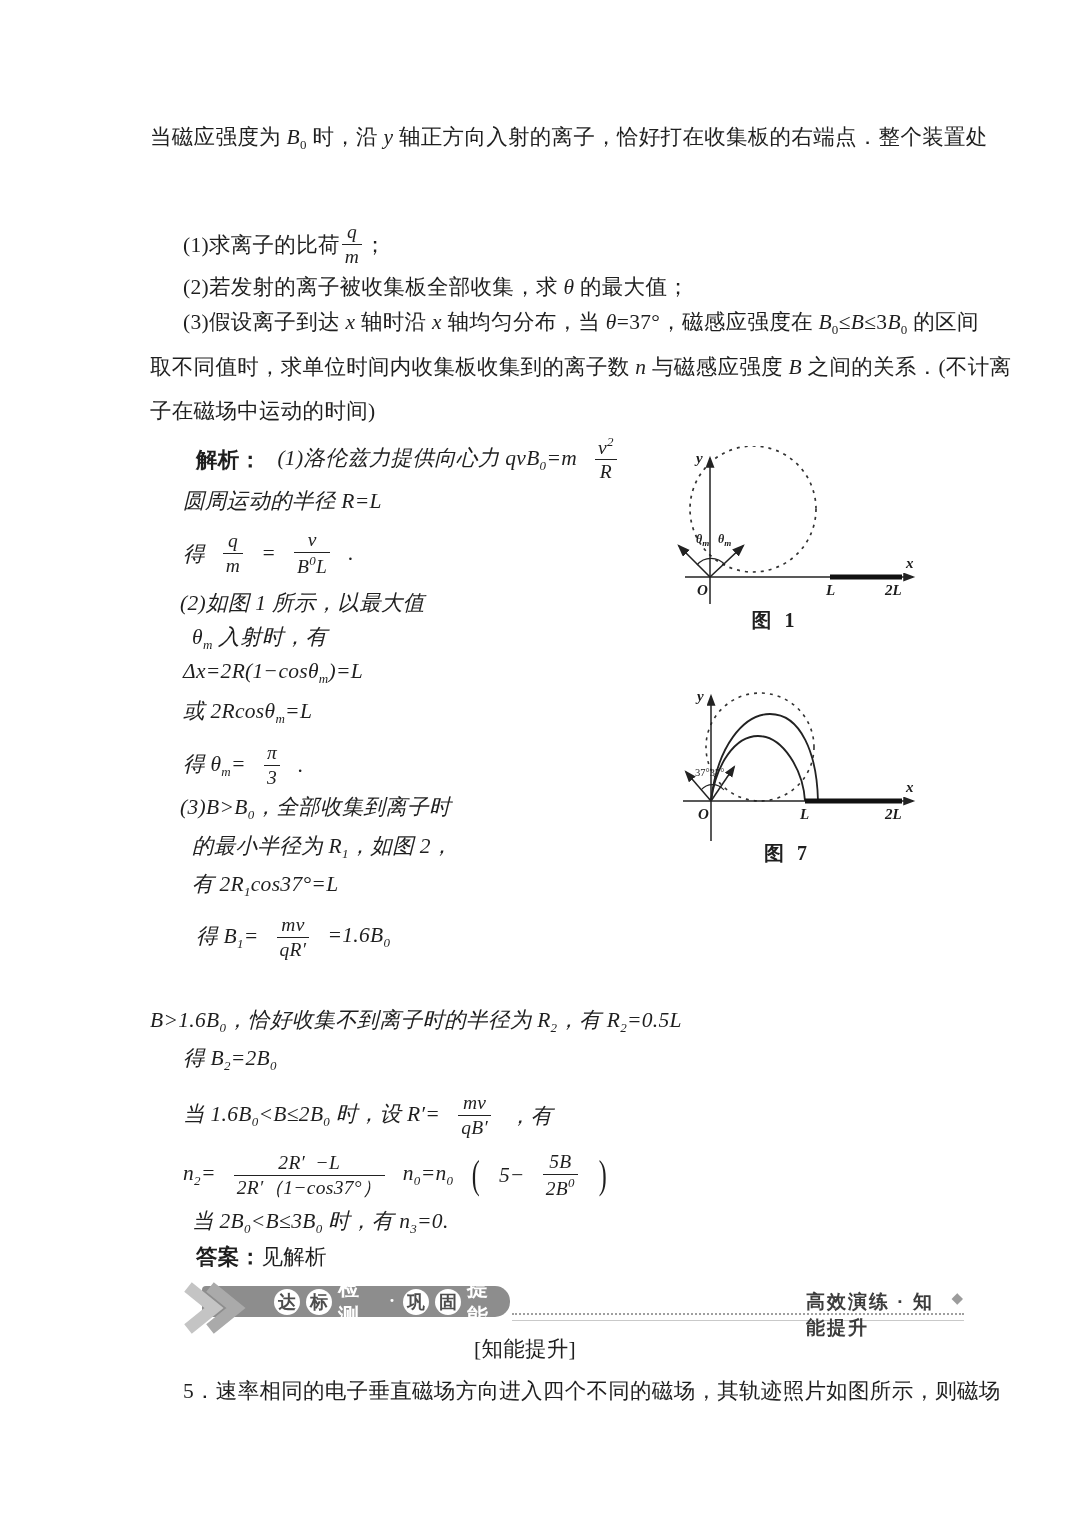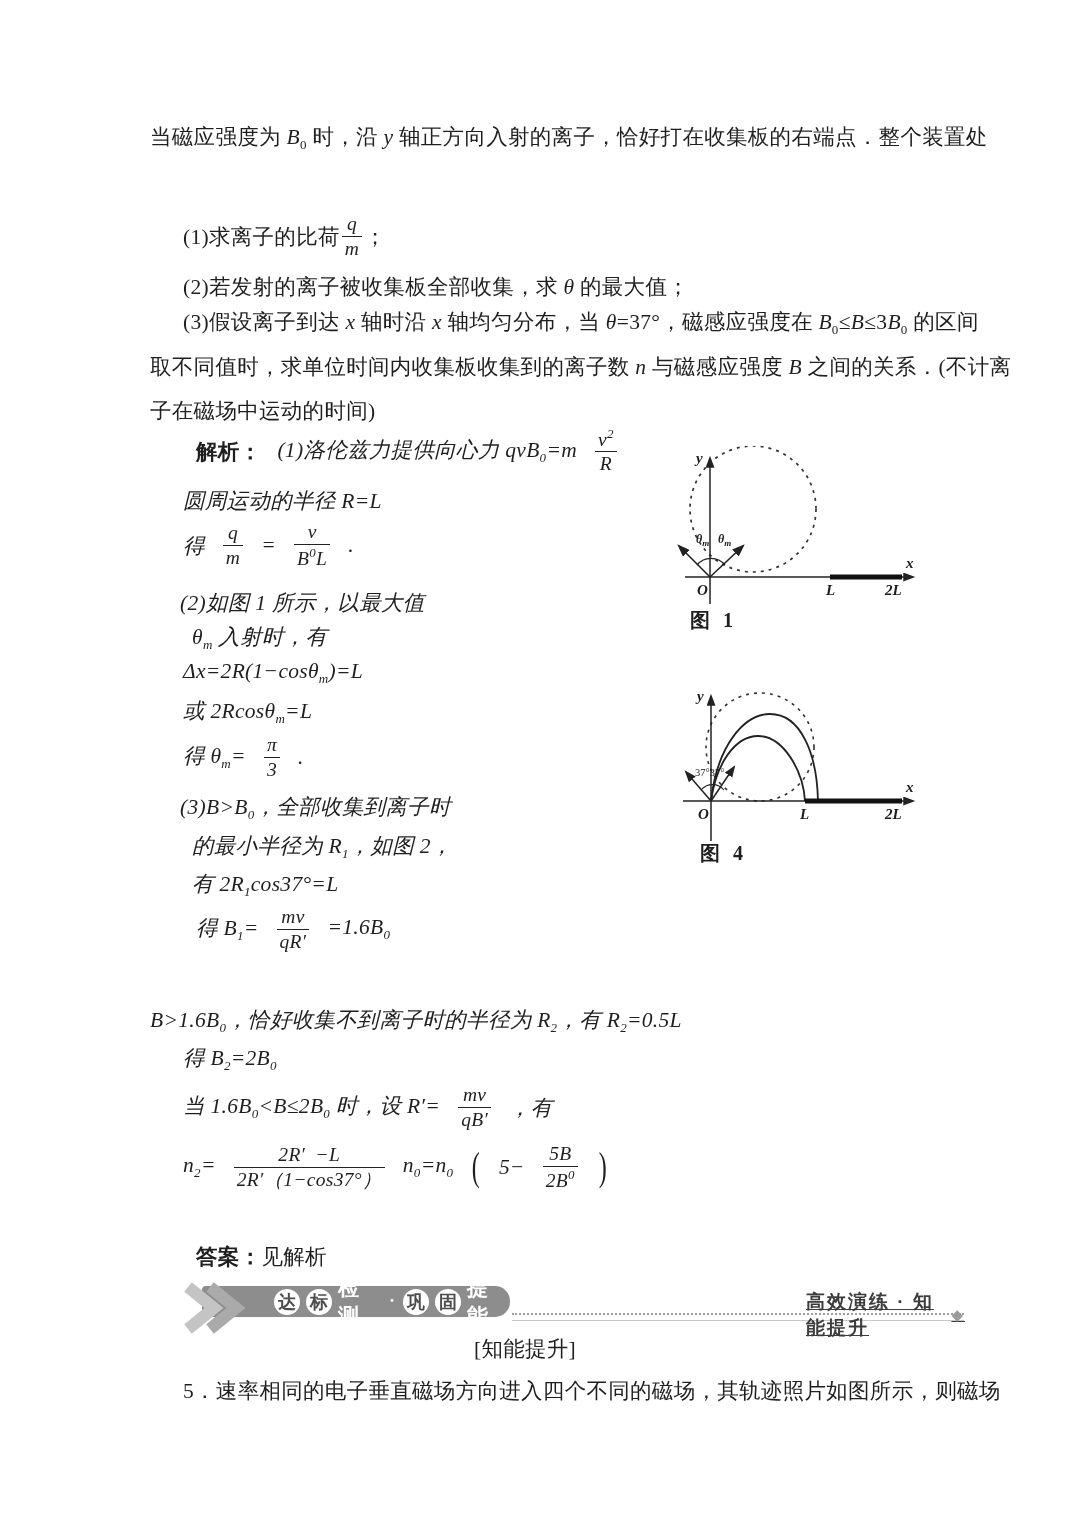--- a/index.html
+++ b/index.html
@@ -2,49 +2,49 @@
 <html><head>
 <meta charset="utf-8">
 <style>
   html,body{margin:0;padding:0;background:#e9e9e9;}
   #page{
     position:relative;width:1080px;height:1527px;background:#ffffff;
     font-family:"Liberation Serif","DejaVu Serif",serif;color:#1f1f1f;
     overflow:hidden;margin:0 auto;
   }
   .ln{position:absolute;white-space:nowrap;font-size:21.5px;letter-spacing:.3px;}
-  .row{display:flex;align-items:center;}
+  .row{display:flex;align-items:center;margin-top:8px;}
   .sol{font-style:italic;gap:16px;}
   .hei{font-family:"Liberation Sans","DejaVu Sans",sans-serif;font-weight:bold;font-style:normal;}
   i{font-family:"Liberation Serif","DejaVu Serif",serif;}
   sub{font-size:13px;}
   sup{font-size:13px;}
   
   .fr{display:inline-block;text-align:center;line-height:1.12;font-size:19.5px;margin:0 2px;vertical-align:middle;}
   .fr .n{display:block;border-bottom:1.6px solid #222;padding:0 3px 1px;}
   .fr .d{display:block;padding:1px 3px 0;}
   .bp{font-size:40px;font-weight:400;font-style:normal;line-height:1;transform:scaleX(.6);display:inline-block;}
   
   .fig{position:absolute;}
-  .figcap{position:absolute;font-weight:bold;font-size:20px;text-align:left;letter-spacing:4px;}
+  .figcap{position:absolute;font-weight:bold;font-size:20px;text-align:center;letter-spacing:4px;}
   .flab{font:italic bold 15px "Liberation Serif","DejaVu Serif",serif;fill:#1c1c1c;}
   .fplain{font:italic bold 12px "Liberation Serif","DejaVu Serif",serif;fill:#1c1c1c;}
   
   .banner{position:absolute;left:150px;top:1282px;width:815px;height:54px;}
   .bbar{position:absolute;left:52px;top:4px;width:308px;height:31px;background:#8d8d8d;
         border-radius:4px 15px 15px 4px;display:flex;align-items:center;gap:6px;padding-left:72px;box-sizing:border-box;}
   .circ{width:26px;height:26px;border-radius:50%;background:#ffffff;color:#4d4d4d;
         font:bold 18px "Liberation Sans","DejaVu Sans",sans-serif;display:inline-flex;align-items:center;justify-content:center;flex:0 0 auto;}
   .btxt{color:#ffffff;font:bold 21px "Liberation Sans","DejaVu Sans",sans-serif;letter-spacing:2px;}
   .bdot{color:#ffffff;font-weight:bold;font-size:18px;margin:0 2px;}
   .chev{position:absolute;left:28px;top:0;}
   .dotline{position:absolute;left:362px;top:31px;width:452px;border-top:2px dotted #9f9f9f;}
   .solidline{position:absolute;left:362px;top:38px;width:452px;border-top:1px solid #c9c9c9;}
   .brlabel{position:absolute;left:656px;top:7px;font:bold 19px "Liberation Sans","DejaVu Sans",sans-serif;
-           color:#3d3d3d;letter-spacing:2px;display:flex;align-items:center;text-decoration:underline;}
+           color:#3d3d3d;letter-spacing:2px;display:flex;align-items:flex-start;}
   .bdiamond{color:#9c9c9c;font-size:15px;margin-left:9px;}
 </style>
 </head>
 <body>
 
 <div id="page">
 
   <div class="ln" style="left:150px;top:122px">当磁应强度为 <i>B</i><sub>0</sub> 时，沿 <i>y</i> 轴正方向入射的离子，恰好打在收集板的右端点．整个装置处</div>
 
   <div class="ln row" style="left:183px;top:210px;height:52px">
@@ -125,20 +125,21 @@
       </span>
       <span><i>n</i><sub>0</sub>=<i>n</i><sub>0</sub></span>
       <span class="bp">(</span>
       <span>5−</span>
       <span class="fr">
         <span class="n">5<i>B</i></span>
         <span class="d">2<i>B</i><sup>0</sup></span>
       </span>
       <span class="bp">)</span>
   </div>
+  <div class="ln sol" style="left:192px;top:1206px">当 2<i>B</i><sub>0</sub>&lt;<i>B</i>≤3<i>B</i><sub>0</sub> 时，有 <i>n</i><sub>3</sub>=0.</div>
   <div class="ln" style="left:196px;top:1242px">
     <span class="hei">答案：</span><span>见解析</span>
   </div>
 
   <svg class="fig" style="left:663px;top:446px" width="270" height="160" viewBox="0 0 270 160">
     <defs>
       <marker id="ah1" markerWidth="9" markerHeight="8" refX="6.5" refY="3" orient="auto">
           <path d="M0,0L8,3L0,6z" fill="#222"></path>
         </marker>
     </defs>
@@ -174,21 +175,21 @@
     <line x1="48" y1="115" x2="71" y2="81" stroke="#222" stroke-width="1.5" marker-end="url(#ah2)"></line>
     <path d="M38,104 A15,15 0 0 1 61,104" fill="none" stroke="#222" stroke-width="1.1"></path>
     <line x1="142" y1="115" x2="239" y2="115" stroke="#111" stroke-width="5"></line>
     <text class="flab" x="34" y="15">y</text>
     <text class="flab" x="243" y="106">x</text>
     <text class="flab" x="35" y="133">O</text>
     <text class="flab" x="137" y="133">L</text>
     <text class="flab" x="222" y="133">2L</text>
     <text x="32" y="90" style="font:10.5px 'Liberation Serif',serif;fill:#1c1c1c">37°37°</text>
   </svg>
-  <div class="figcap" style="left:700px;top:840px;width:175px">图 4</div>
+  <div class="figcap" style="left:700px;top:840px;width:175px">图 7</div>
 
   <div class="banner">
     <div class="bbar">
       <span class="circ">达</span>
       <span class="circ">标</span>
       <span class="btxt">检测</span>
       <span class="bdot">·</span>
       <span class="circ">巩</span>
       <span class="circ">固</span>
       <span class="btxt">提能</span>

